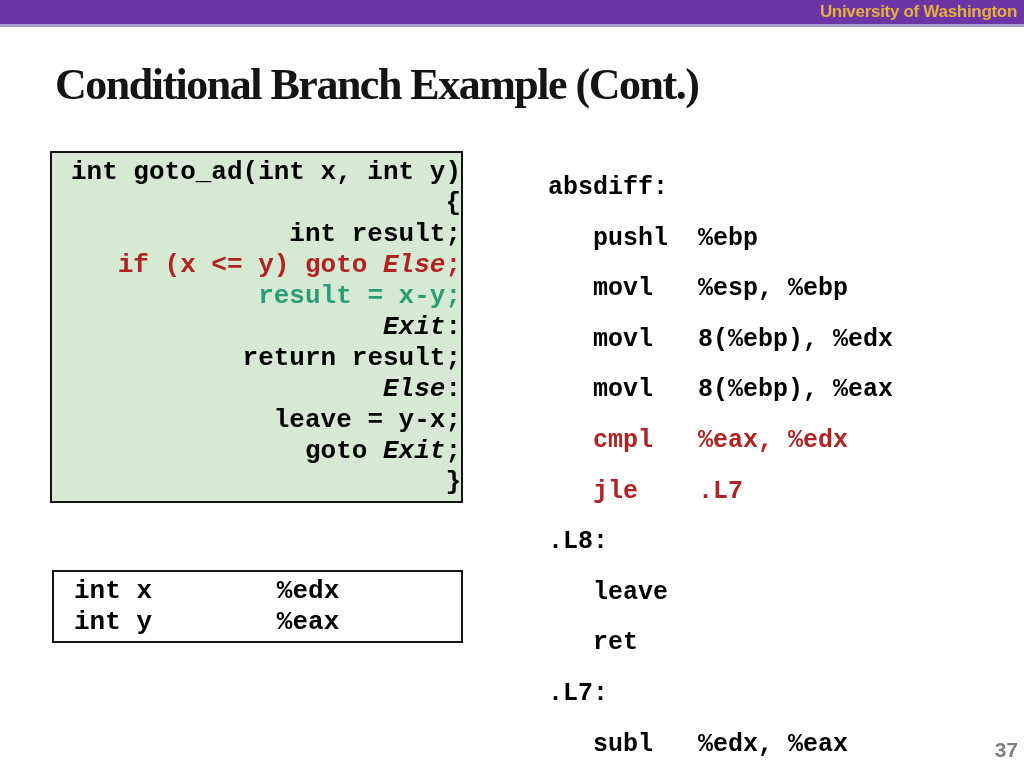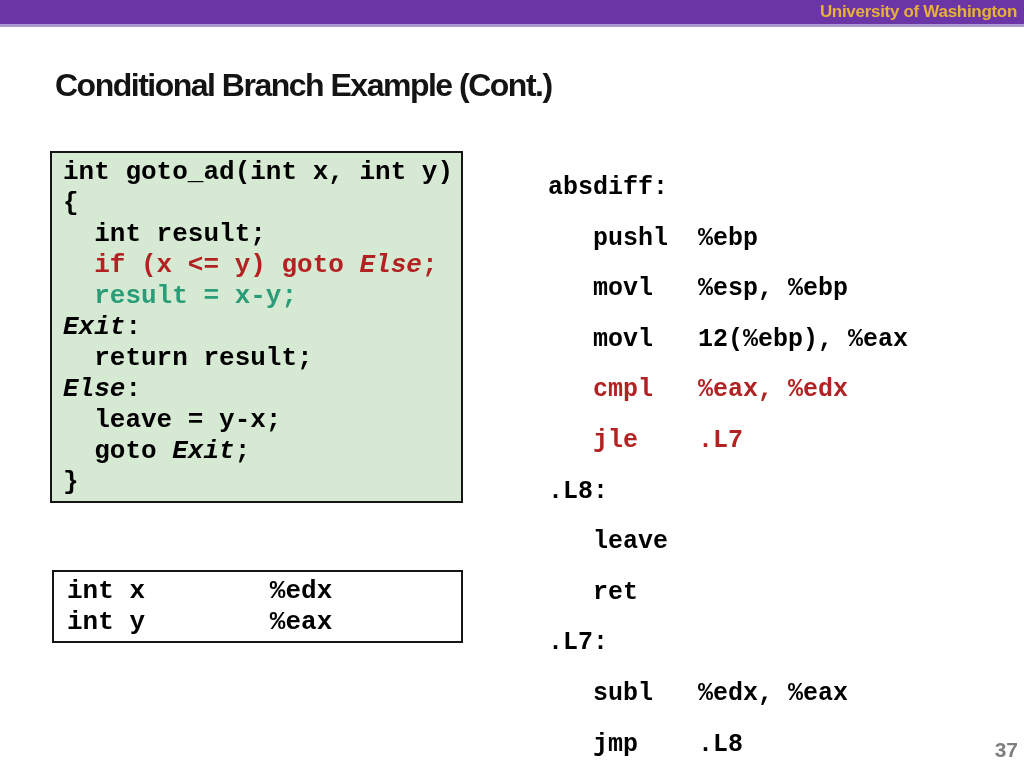--- a/index.html
+++ b/index.html
@@ -15,41 +15,41 @@
     text-align:right;
   }
   .topbar .inst{
     display:inline-block;
     color:var(--uw-gold,#e7b03c);
     font-weight:bold;font-size:17px;line-height:24px;
     letter-spacing:-0.3px;padding-right:7px;margin-left:7px;
   }
   .title{
     position:absolute;left:55px;top:62px;margin:0;
-    font-size:32px;line-height:46px;font-weight:bold;color:#141414;
-    letter-spacing:-1.5px;white-space:nowrap;
+    font-size:44px;line-height:46px;font-weight:bold;color:#141414;
+    letter-spacing:-1.5px;white-space:nowrap;font-family:Liberation Serif, serif;
   }
   .codeblock{
     font-family:"Liberation Mono","DejaVu Sans Mono",monospace;
     font-weight:bold;color:#000;margin:0;
   }
   .code-line{white-space:pre;}
   .c-box{
     position:absolute;left:50px;top:151px;width:413px;height:352px;
     background:var(--c-box-bg,#d6e9d2);
     border:2px solid #151515;box-sizing:border-box;
     padding:4px 0 0 11px;
   }
-  .c-box .code-line{font-size:26px;line-height:31px;}
+  .c-box .code-line{font-size:26px;line-height:31px;text-align:right;}
   .asm{position:absolute;left:548px;top:153px;}
   .asm .code-line{font-size:25px;line-height:30.6px;margin-top:20px;}
   .reg-box{
     position:absolute;left:52px;top:570px;width:411px;height:73px;
     background:#ffffff;border:2px solid #151515;box-sizing:border-box;
-    padding:4px 0 0 13px;
+    padding:4px 0 0 20px;
   }
   .reg-box .code-line{font-size:26px;line-height:31px;}
   .page-num{
     position:absolute;right:6px;top:738px;
     font-size:21px;font-weight:bold;
     color:var(--page-gray,#7f7f7f);
   }
   .r{color:var(--code-red,#b22222);}
   .g{color:var(--code-teal,#2a9d78);}
   .i{font-style:italic;}
@@ -76,21 +76,22 @@
       <div class="code-line"><span>  leave = y-x;</span></div>
       <div class="code-line"><span>  goto </span><span class="i">Exit</span><span>;</span></div>
       <div class="code-line"><span>}</span></div>
     </div>
 </div>
 
 <div class="codeblock asm">
     <div class="code-line"><span>absdiff:</span></div>
     <div class="code-line"><span>   pushl  %ebp</span></div>
     <div class="code-line"><span>   movl   %esp, %ebp</span></div>
-    <div class="code-line"><span>   movl   12(%ebp), %eax</span></div>
+    <div class="code-line"><span>   movl   8(%ebp), %edx</span></div>
+    <div class="code-line"><span>   movl   8(%ebp), %eax</span></div>
     <div class="code-line"><span class="r">   cmpl   %eax, %edx</span></div>
     <div class="code-line"><span class="r">   jle    .L7</span></div>
     <div class="code-line"><span>.L8:</span></div>
     <div class="code-line"><span>   leave</span></div>
     <div class="code-line"><span>   ret</span></div>
     <div class="code-line"><span>.L7:</span></div>
     <div class="code-line"><span>   subl   %edx, %eax</span></div>
     <div class="code-line"><span>   jmp    .L8</span></div>
   </div>
 

